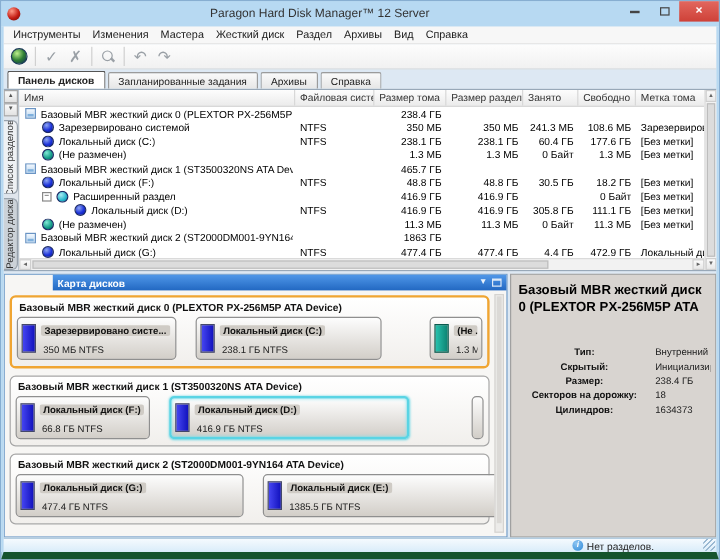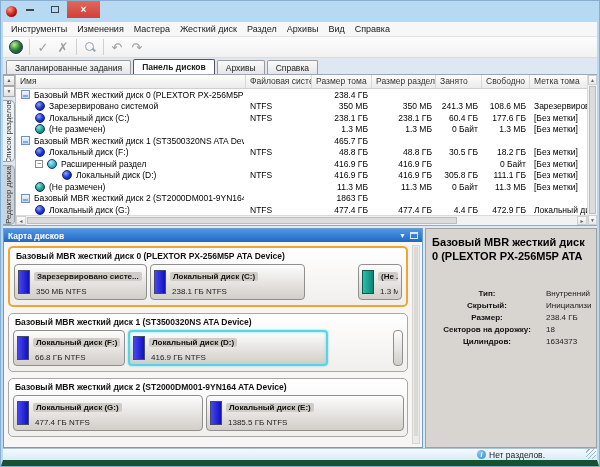--- a/index.html
+++ b/index.html
@@ -74,32 +74,32 @@
   .sarrow { height:10px; background:linear-gradient(#fbfbfb,#e8e8e8); border:1px solid #cfcfcf; font-size:5px; line-height:8px; text-align:center; color:#666; flex:none; }
   .vthumb { flex:1; margin:1px; background:#dcdcdc; border:1px solid #bdbdbd; }
   .hscroll { height:10px; display:flex; border-top:1px solid #dadada; background:#f2f2f2; flex:none; }
   .sarrow.h { width:10px; height:100%; line-height:8px; }
   .hthumb { width:430px; margin:1px; background:#dcdcdc; border:1px solid #bdbdbd; }
   .htrack { flex:1; }
 
   
   .bottom-section { flex:1; display:flex; margin-top:2px; overflow:hidden; }
   .diskmap-panel { width:420px; flex:none; display:flex; flex-direction:column; border:1px solid #6f9cc9; background:#f7f6f4; }
-  .dm-header { height:13px; background:linear-gradient(#4f97e8,#2268c2); color:#fff; display:flex; align-items:center; padding:0 4px; flex:none; }
+  .dm-header { height:13px; background:linear-gradient(#4f97e8,#2268c2); color:#fff; display:flex; align-items:center; padding:0 4px; flex:none;margin-left:40px; }
   .dm-title { font-size:8.5px; font-weight:bold; flex:1; white-space:nowrap; overflow:hidden; }
   .dm-hicon { font-size:7px; color:#e8f2fc; margin-left:4px; line-height:13px; }
   .dm-dock { width:8px; height:7px; border:1px solid #dce9f8; border-top-width:2px; margin-left:4px; }
   .dm-content { flex:1; padding:4px 14px 0 4px; overflow:hidden; position:relative; }
   .dm-vscroll { position:absolute; right:2px; top:3px; bottom:3px; width:8px; background:#ecebe9; border:1px solid #d5d3d0; }
   .dm-vthumb { margin:1px; height:96%; background:#dbd9d6; }
 
   .dgroup { border:1px solid #a8a8a8; border-radius:5px; background:linear-gradient(#ffffff,#f1efec); margin:0 0 6px 0; padding:2px 4px 5px; }
   .dgroup.hl { border:2px solid #f0a532; }
   .dg-title { font-size:8.5px; font-weight:bold; color:#111; padding:1px 2px 3px; white-space:nowrap; overflow:hidden; }
-  .dg-blocks { display:flex; gap:3px; height:36px; align-items:stretch; }
+  .dg-blocks { display:flex; gap:16px; height:36px; align-items:stretch; }
   .pblock { border:1px solid #8f8f8f; border-radius:4px; background:linear-gradient(#fdfdfd,#d2cec8);
     display:flex; align-items:center; padding:2px 3px; overflow:hidden; flex:none; }
   .pblock.selected { border:2px solid #5ad4e4; box-shadow:0 0 3px #7be0ee inset, 0 0 2px #5ad4e4; }
   .pblock.pushright { margin-left:auto; }
   .pbar { width:12px; height:24px; border:1px solid #44486a; margin-right:4px; flex:none;
     background:linear-gradient(90deg,#4646f2,#1111bd); }
   .pbar.teal { background:linear-gradient(90deg,#27c2ae,#0d8473); border-color:#0a5a4e; }
   .ptext { overflow:hidden; }
   .ptitle { font-size:8px; font-weight:bold; color:#111; white-space:nowrap; background:#cfcbc5;
     border-radius:2px; padding:0 3px; display:inline-block; margin-bottom:2px; max-width:100%; overflow:hidden; }
@@ -120,20 +120,21 @@
   .grip { position:absolute; right:1px; bottom:1px; width:10px; height:10px;
     background:repeating-linear-gradient(135deg, transparent 0 2px, #9bb9d2 2px 3px); }
 </style>
 </head>
 <body>
 
 <div class="window">
 
   <div class="titlebar">
     <div class="app-icon"></div>
+    <div class="title-text">Paragon Hard Disk Manager™ 12 Server</div>
     <div class="winbtns">
       <div class="winbtn">
           <span class="minbar"></span>
         </div>
       <div class="winbtn">
           <span class="maxbox"></span>
         </div>
       <div class="winbtn close">
           <span>×</span>
         </div>
@@ -163,22 +164,22 @@
         <div class="tb-sep"></div>
         <div class="tb-icon">
           <span class="mag"></span>
         </div>
         <div class="tb-sep"></div>
         <div class="tb-icon">↶</div>
         <div class="tb-icon">↷</div>
       </div>
 
     <div class="tabstrip">
+        <div class="tab active">Панель дисков</div>
         <div class="tab">Запланированные задания</div>
-        <div class="tab active">Панель дисков</div>
         <div class="tab">Архивы</div>
         <div class="tab">Справка</div>
       </div>
 
     <div class="top-section">
       <div class="side-strip">
         <div class="spin">▲</div>
         <div class="spin">▼</div>
       <div class="vtab">
             <span>Список разделов</span>

